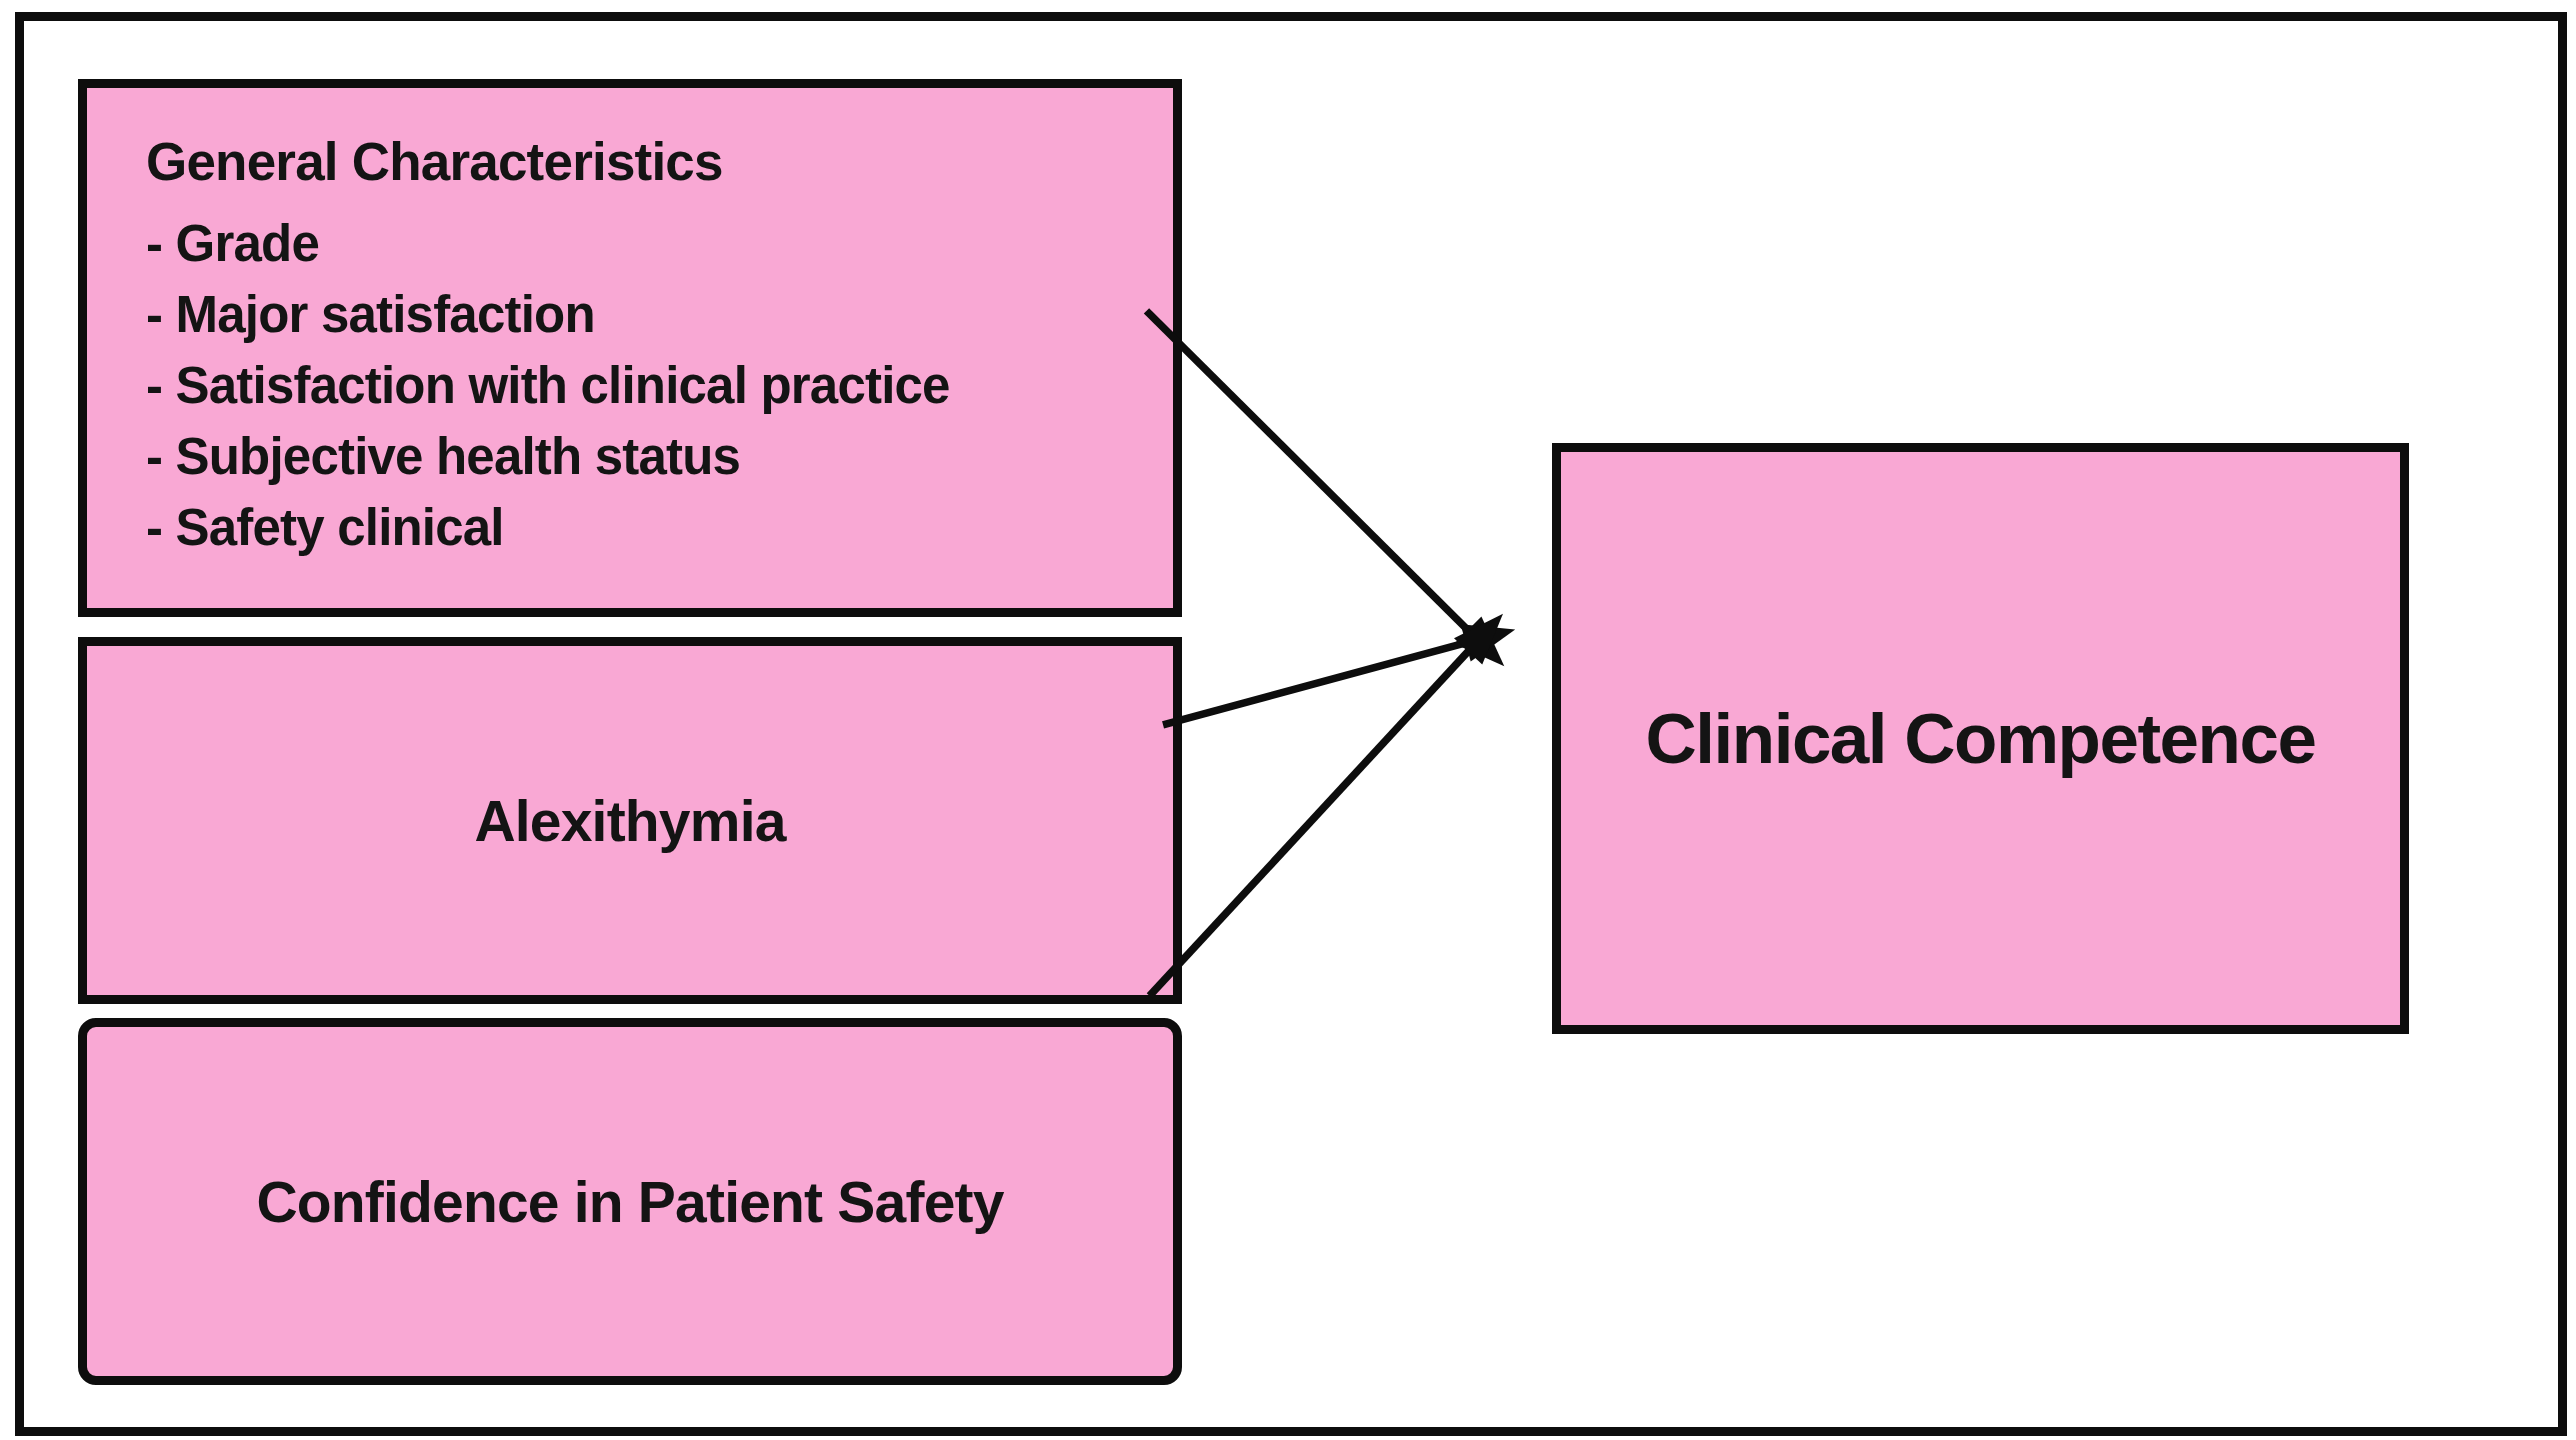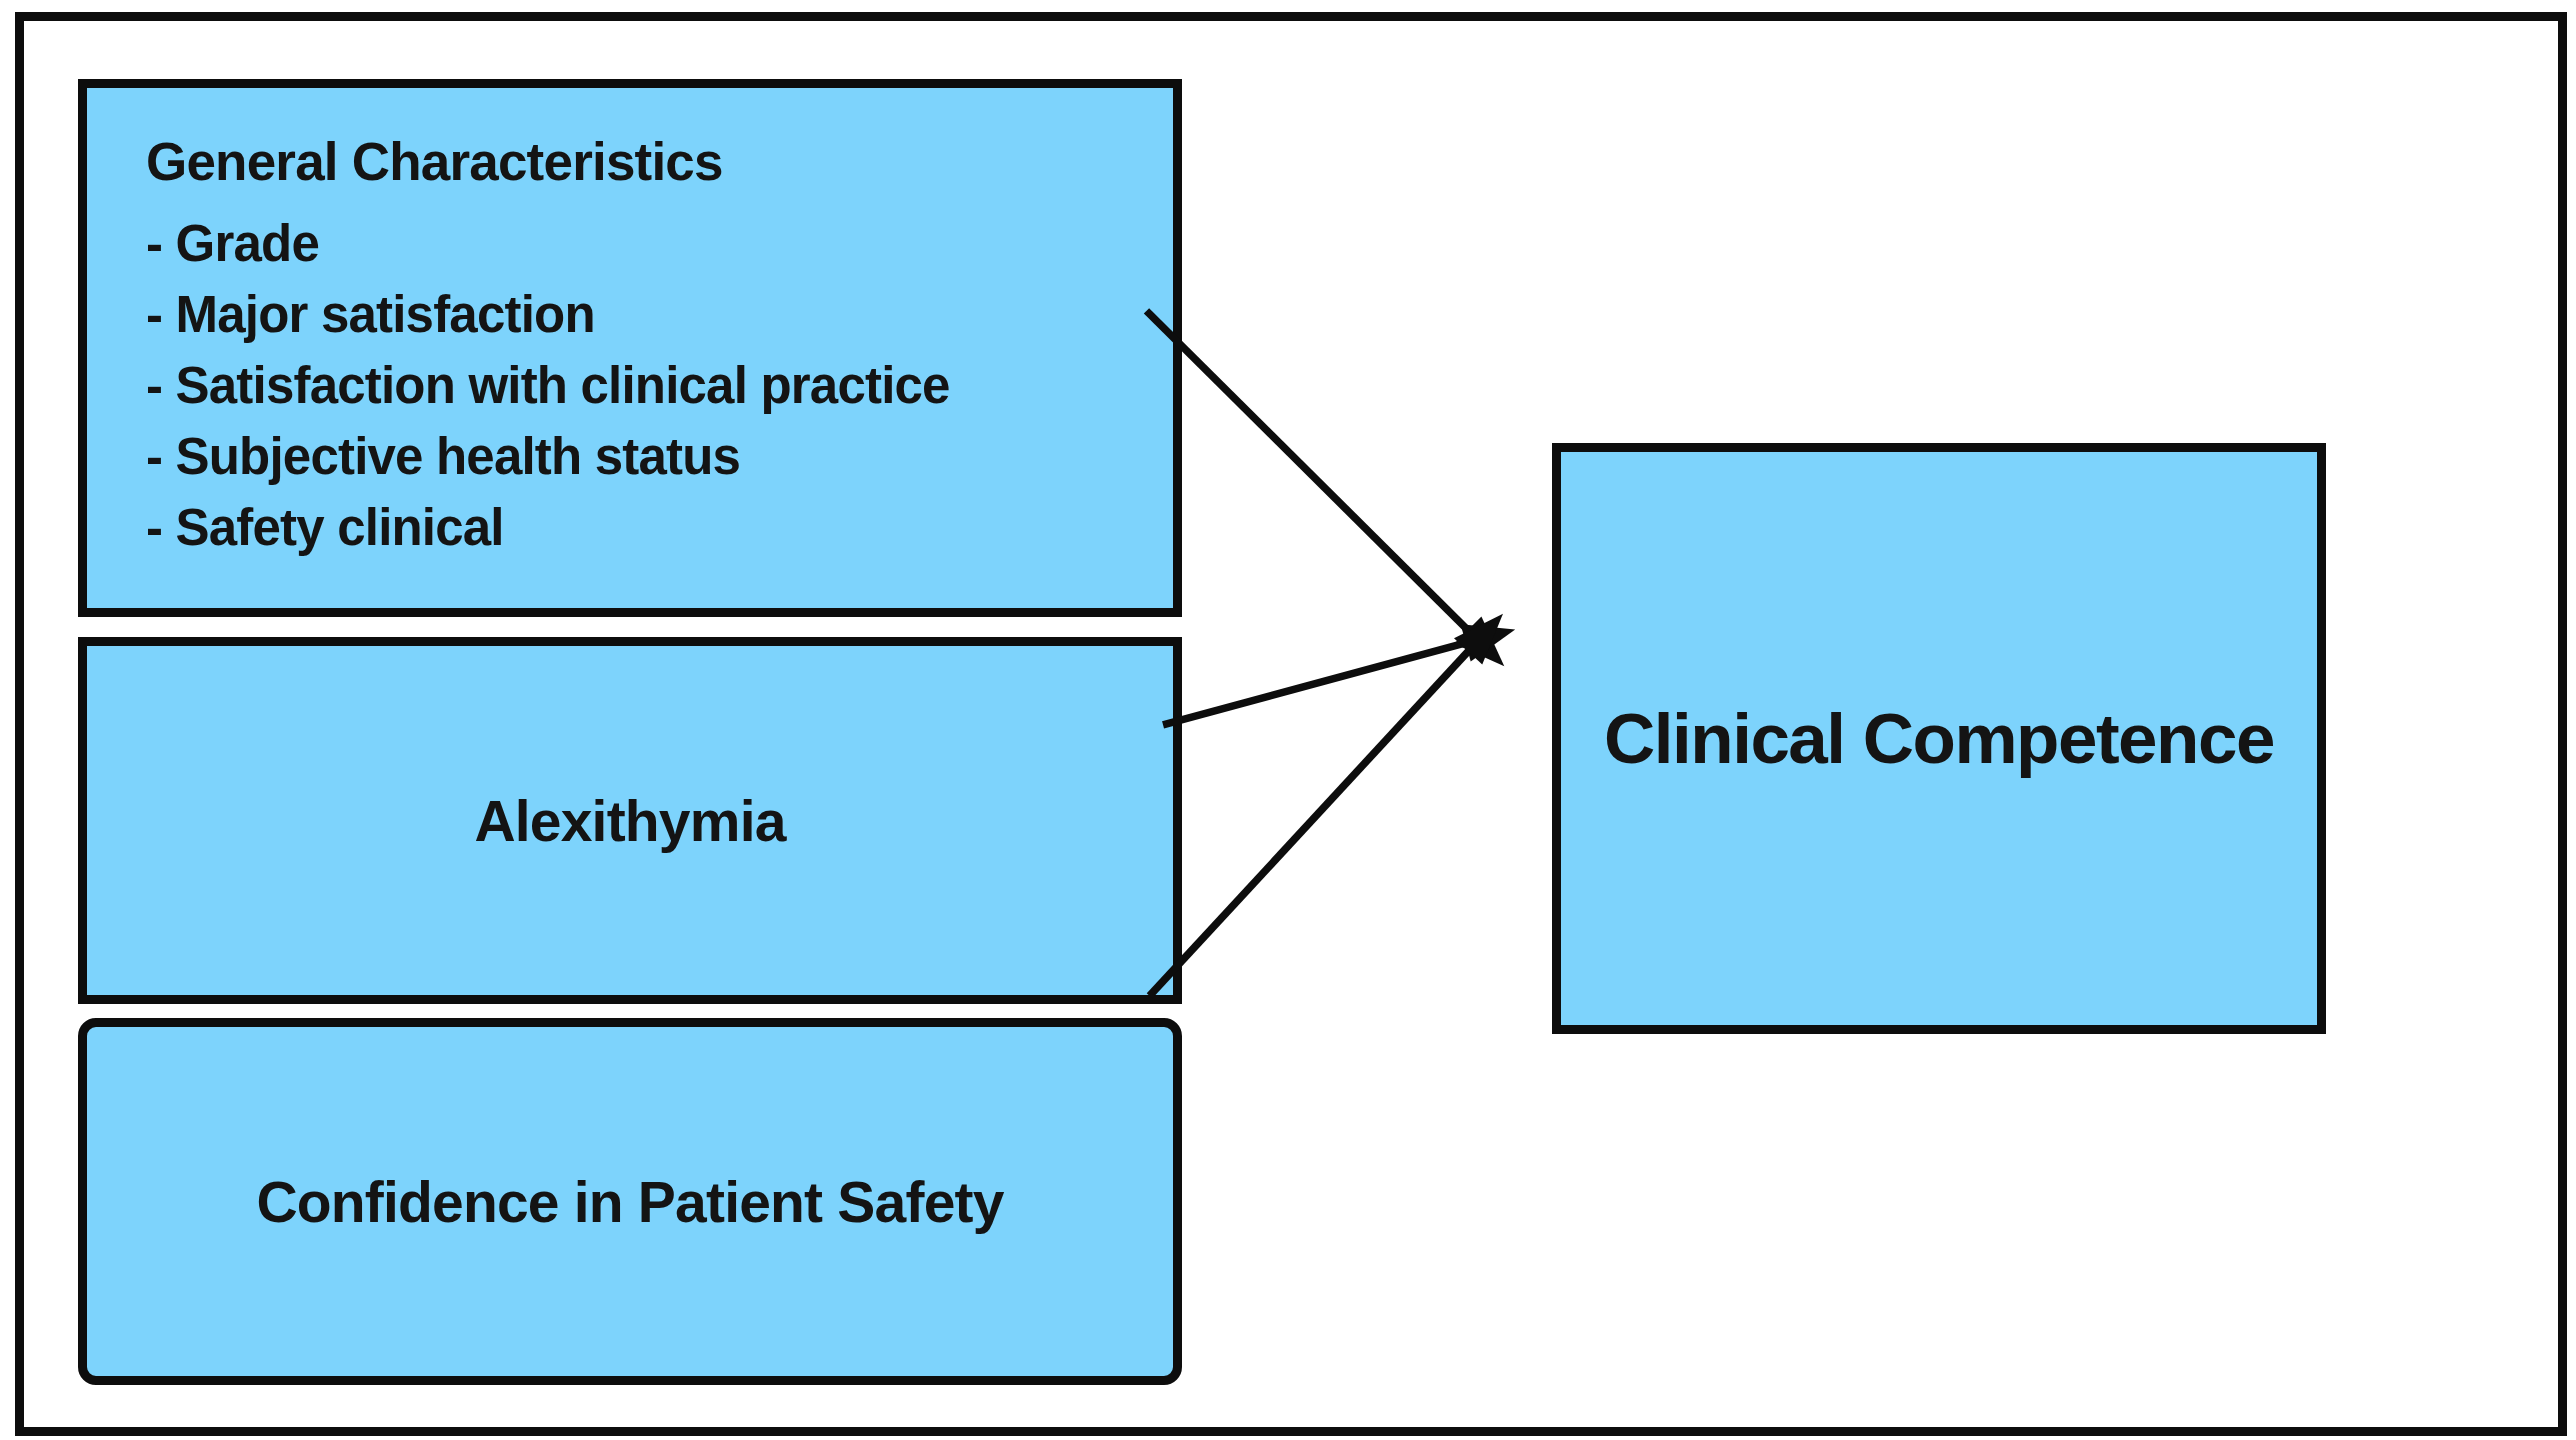--- a/index.html
+++ b/index.html
@@ -23,21 +23,21 @@
     width: 2552px;
     height: 1424px;
     border: 9.8px solid #0d0d0d;
     box-sizing: border-box;
     background: transparent;
   }
   .dbox {
     position: absolute;
     border: 9px solid #0d0d0d;
     box-sizing: border-box;
-    background: #7dd3fc;
+    background: #f9a8d4;
   }
   #box-general {
     left: 78px;
     top: 79px;
     width: 1104px;
     height: 538px;
     padding: 38px 22.6px 0 59px;
   }
   #box-general .box-title {
     font-size: 53px;
@@ -73,21 +73,21 @@
     width: 1104px;
     height: 367px;
     display: flex;
     align-items: center;
     justify-content: center;
     border-radius: 18px;
   }
   #box-outcome {
     left: 1552px;
     top: 443px;
-    width: 774px;
+    width: 857px;
     height: 591px;
     display: flex;
     align-items: center;
     justify-content: center;
   }
   .mid-label {
     font-size: 57px;
     font-weight: 700;
     letter-spacing: -0.8px;
     white-space: nowrap;

